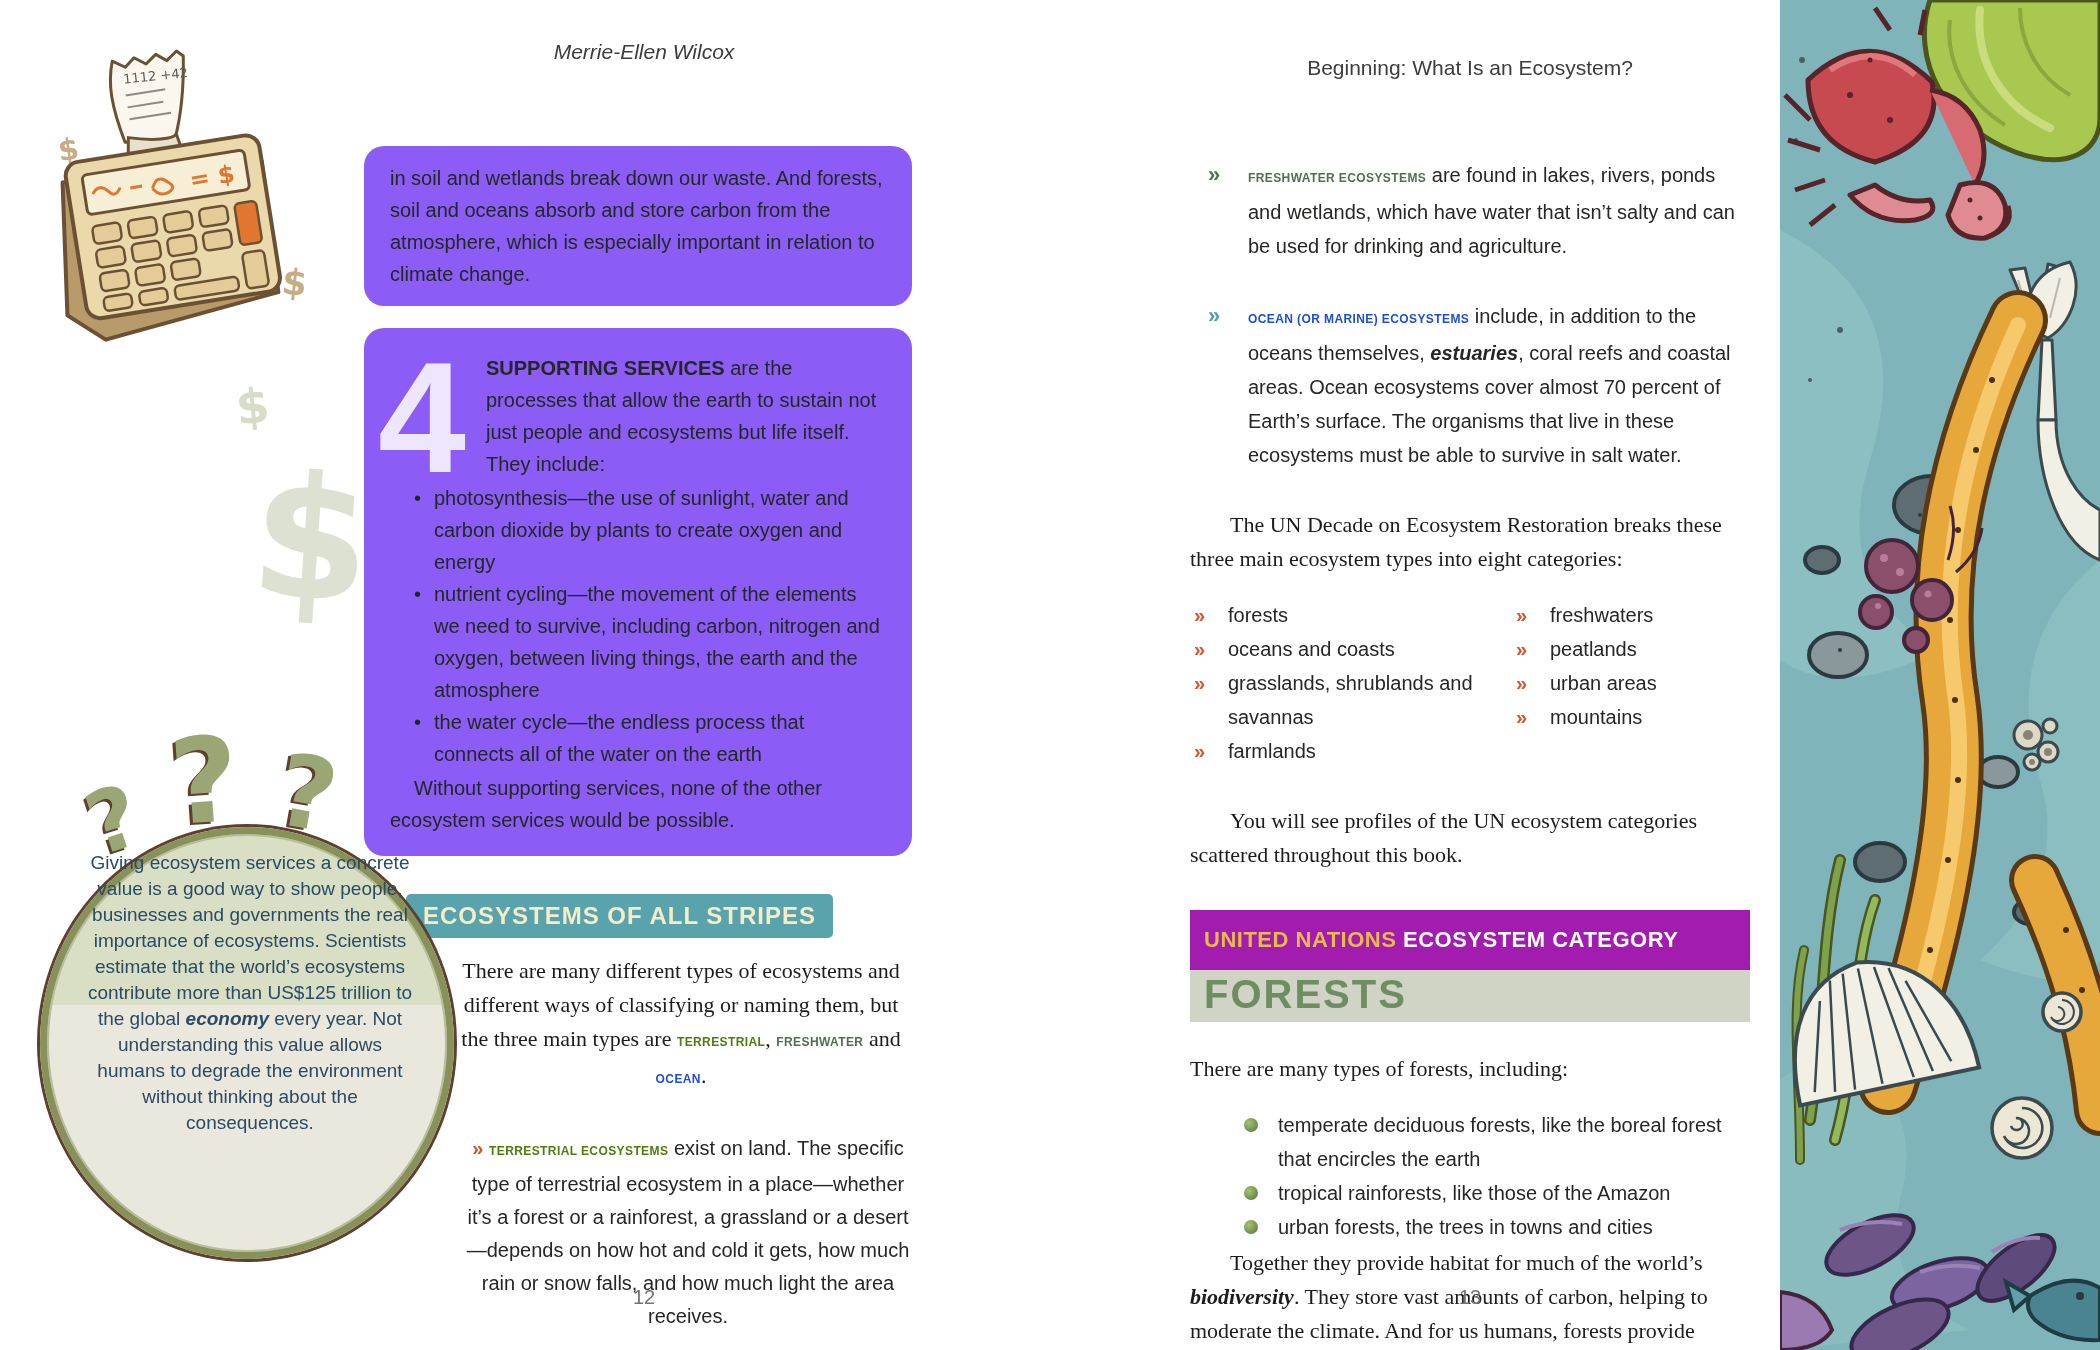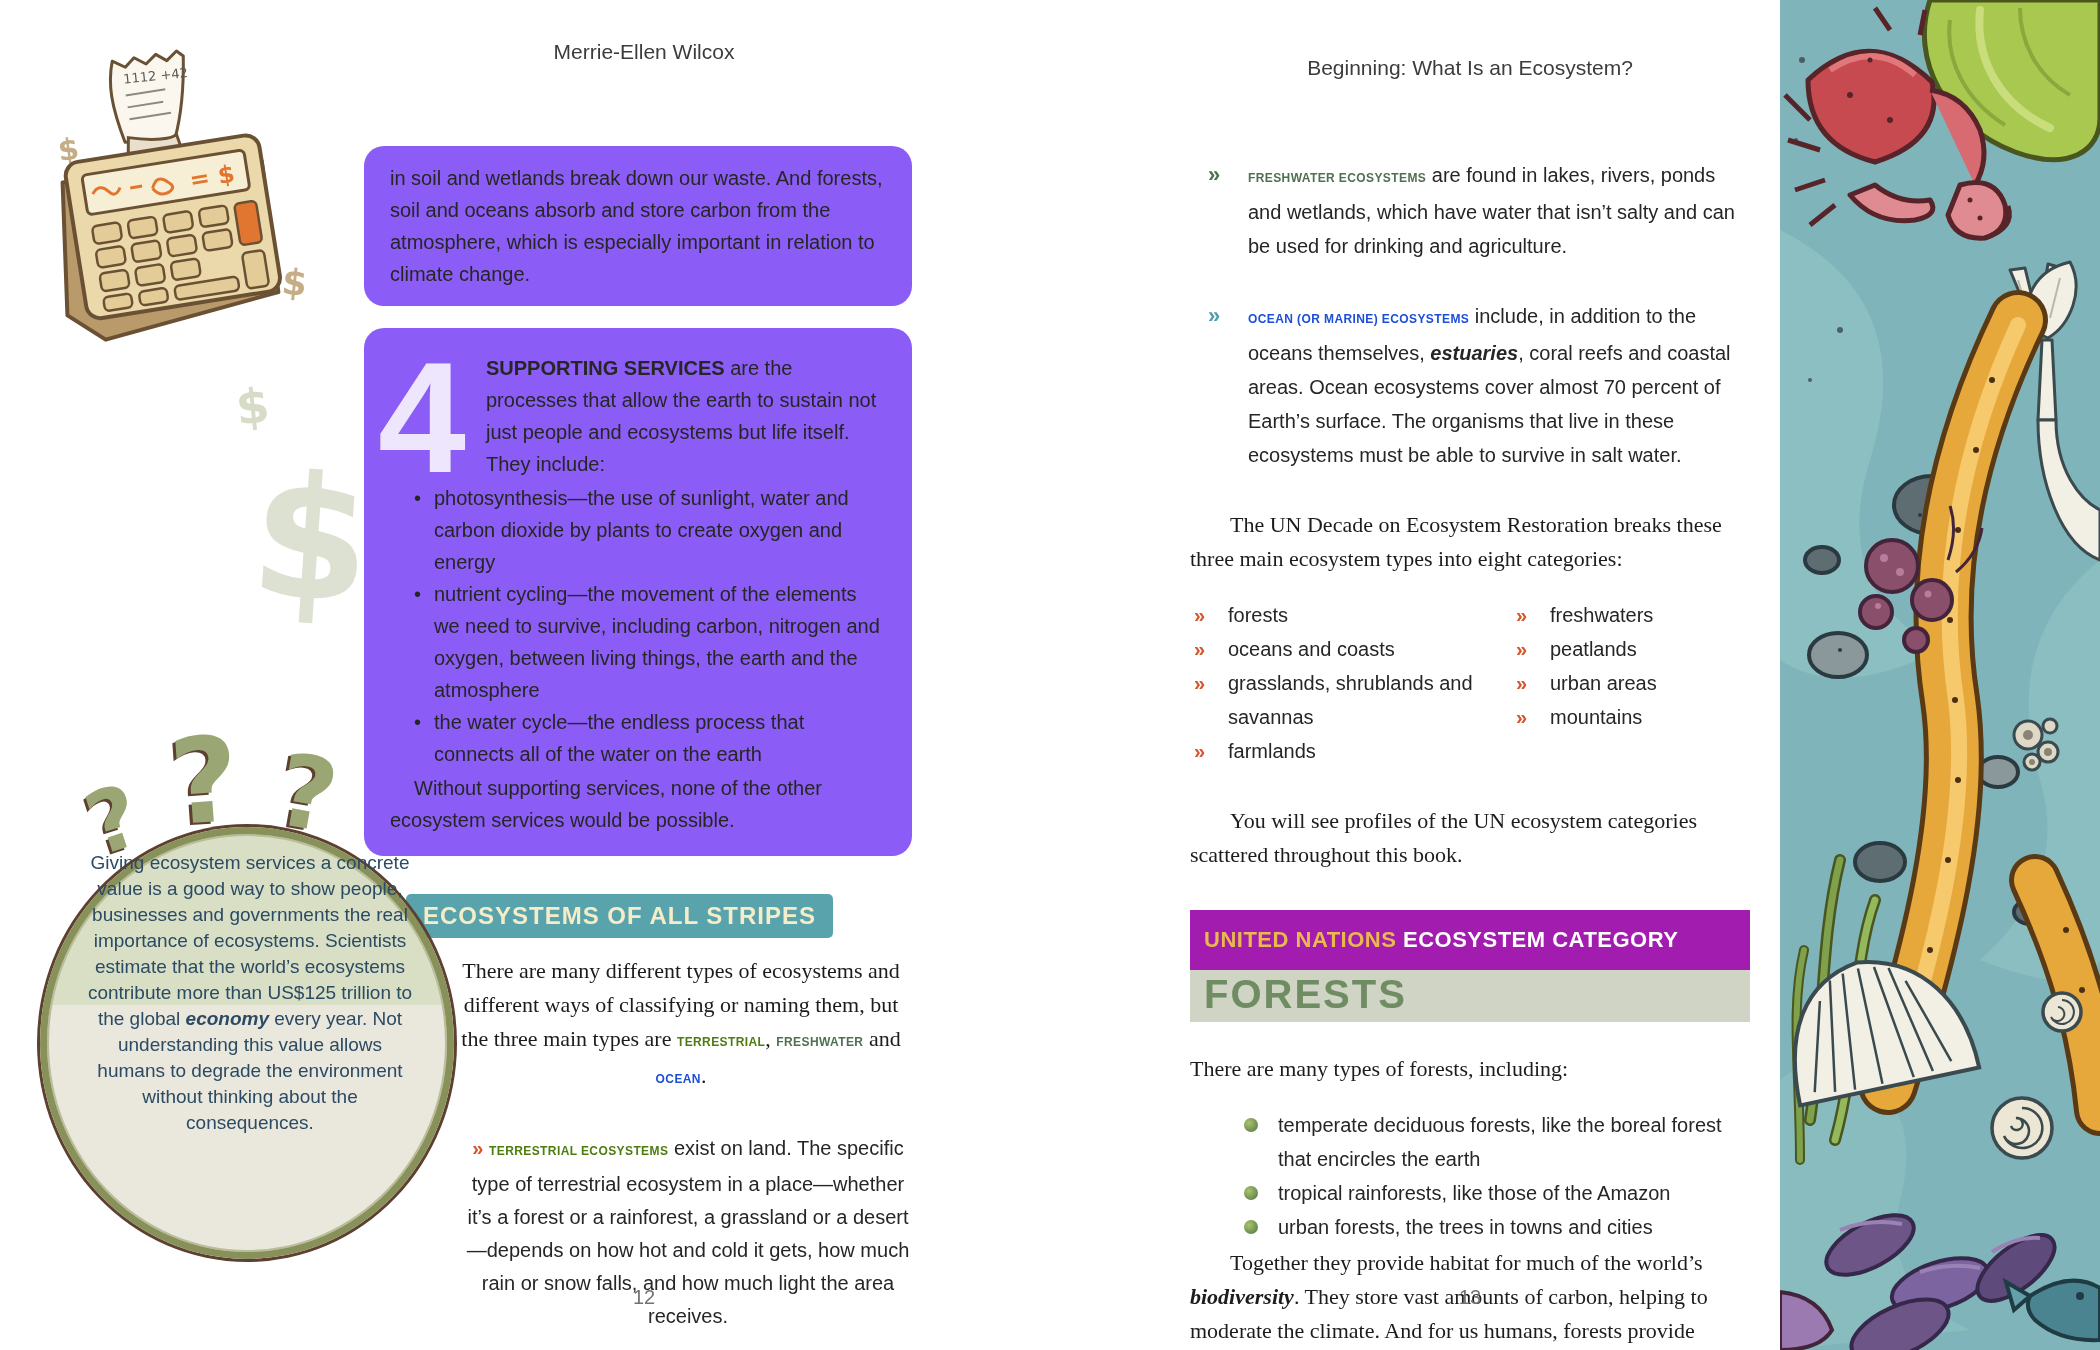--- a/index.html
+++ b/index.html
@@ -82,21 +82,21 @@
   .d2{left:282px;top:262px;font-size:36px;color:#c5ad85;transform:rotate(6deg);}
   .d3{left:236px;top:378px;font-size:48px;color:#d7dcc9;transform:rotate(-6deg);}
   .d4{left:252px;top:440px;font-size:170px;color:#dde1d2;transform:rotate(4deg);}
   .art{position:absolute;left:1780px;top:0;width:320px;height:1350px;}
 </style>
 </head>
 <body>
 
 <div class="spread">
 
-  <div class="running-head" style="left:364px;top:40px;">Merrie-Ellen Wilcox</div>
+  <div class="running-head" style="left:364px;top:40px;font-style:italic;">Merrie-Ellen Wilcox</div>
 
   <svg class="calc" width="310" height="310" viewBox="0 0 310 310">
     <g transform="rotate(-9 155 160)">
 
       <path d="M120 18 l12 8 10 -8 11 8 11 -8 10 8 11 -8 6 6 C186 60 178 86 170 104 L120 100 C112 62 112 40 120 18 Z" fill="#fbf7ee" stroke="#6b5134" stroke-width="3" stroke-linejoin="round"></path>
       <path d="M124 96 C150 104 168 104 172 100 L176 122 L120 120 Z" fill="#e8e0cd" stroke="#6b5134" stroke-width="3"></path>
       <text x="128" y="42" font-size="13" fill="#5b5b56" font-family="DejaVu Sans" transform="rotate(3 128 42)">1112 +42</text>
       <path d="M128 54 h40 M128 66 h36 M128 78 h42" stroke="#8a8a82" stroke-width="2" fill="none"></path>
 
       <path d="M52 130 L36 262 L70 292 L248 272 L252 140 Z" fill="#b89a6b" stroke="#6b5134" stroke-width="4" stroke-linejoin="round"></path>

